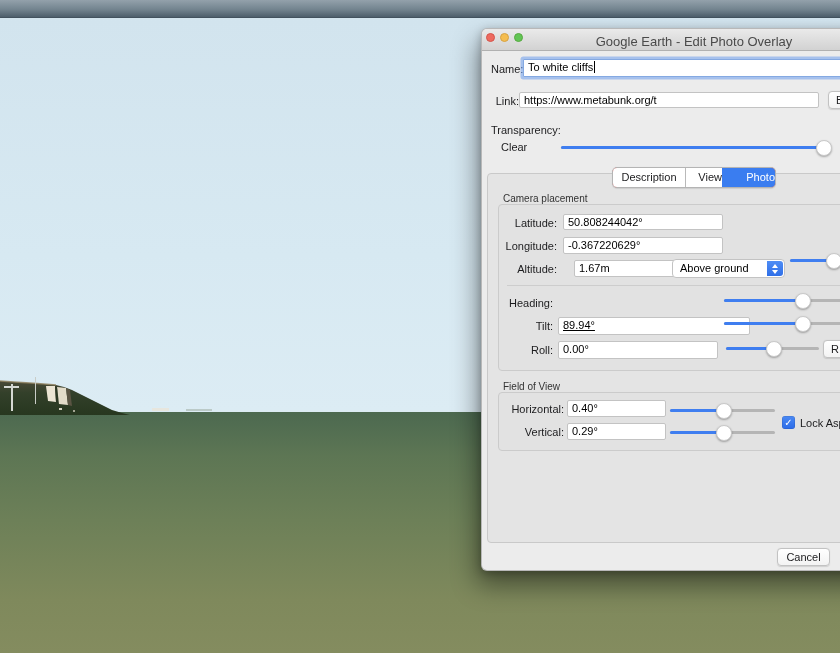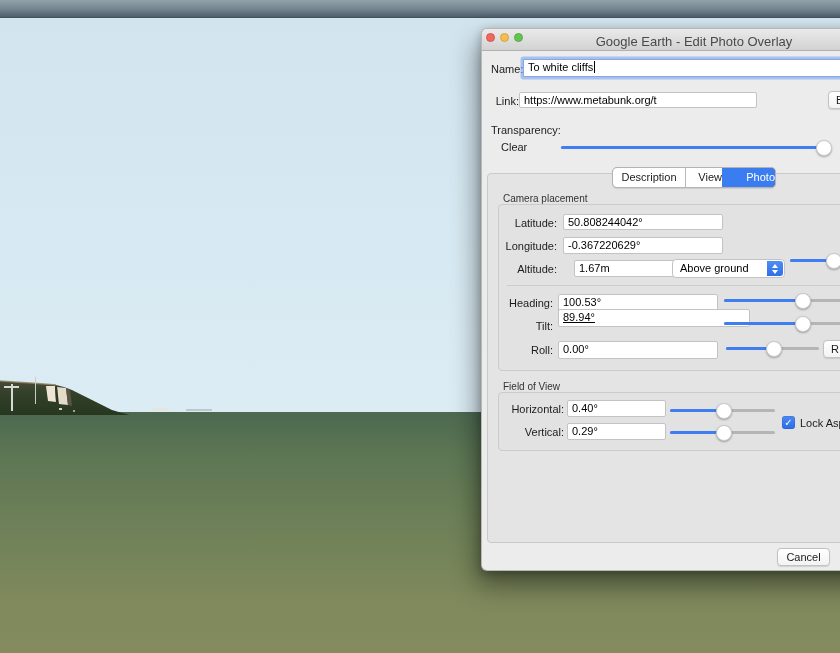--- a/index.html
+++ b/index.html
@@ -127,21 +127,21 @@
     <div class="traffic t-close"></div>
     <div class="traffic t-min"></div>
     <div class="traffic t-zoom"></div>
     <div class="win-title">Google Earth - Edit Photo Overlay</div>
   </div>
 
   <div class="lbl lbl-r" style="left:9px;top:34px;width:28px;">Name:</div>
   <div class="field focused" style="left:41px;top:30px;width:432px;height:18px;"><span>To white cliffs</span><span class="caret"></span></div>
 
   <div class="lbl lbl-r" style="left:9px;top:66px;width:28px;">Link:</div>
-  <div class="field" style="left:37px;top:63px;width:238px;height:16px;"><span>https://www.metabunk.org/t</span></div>
+  <div class="field" style="left:37px;top:63px;width:300px;height:16px;"><span>https://www.metabunk.org/t</span></div>
   <div class="btn" style="left:346px;top:62px;width:56px;height:18px;text-align:left;padding-left:7px;">B</div>
 
   <div class="lbl" style="left:9px;top:95px;">Transparency:</div>
   <div class="lbl" style="left:19px;top:112px;">Clear</div>
   <div class="slider" style="left: 79px; top: 110px; width: 262px; --pct: 100%;">
     <div class="track"></div>
     <div class="fill"></div>
     <div class="thumb"></div>
   </div>
 
@@ -173,29 +173,28 @@
   </div>
   <div class="slider" style="left: 308px; top: 223px; width: 70px; --pct: 61%;">
     <div class="track"></div>
       <div class="fill"></div>
     <div class="thumb"></div>
   </div>
 
   <div class="separator" style="top:256px;"></div>
 
   <div class="lbl lbl-r" style="left:12px;top:268px;width:59px;">Heading:</div>
-  <div class="field" style="left:76px;top:265px;width:160px;height:18px;">100.53°</div>
   <div class="slider" style="left: 242px; top: 263px; width: 130px; --pct: 60%;">
     <div class="track"></div>
       <div class="fill"></div>
     <div class="thumb"></div>
   </div>
 
   <div class="lbl lbl-r" style="left:12px;top:291px;width:59px;">Tilt:</div>
-  <div class="field" style="left:76px;top:280px;width:192px;height:18px;text-decoration:underline;">89.94°</div>
+  <div class="field" style="left:76px;top:288px;width:192px;height:18px;text-decoration:underline;">89.94°</div>
   <div class="slider" style="left: 242px; top: 286px; width: 130px; --pct: 60%;">
     <div class="track"></div>
       <div class="fill"></div>
     <div class="thumb"></div>
   </div>
 
   <div class="lbl lbl-r" style="left:12px;top:315px;width:59px;">Roll:</div>
   <div class="field" style="left:76px;top:312px;width:160px;height:18px;">0.00°</div>
   <div class="slider" style="left: 244px; top: 311px; width: 93px; --pct: 50%;">
     <div class="track"></div>

